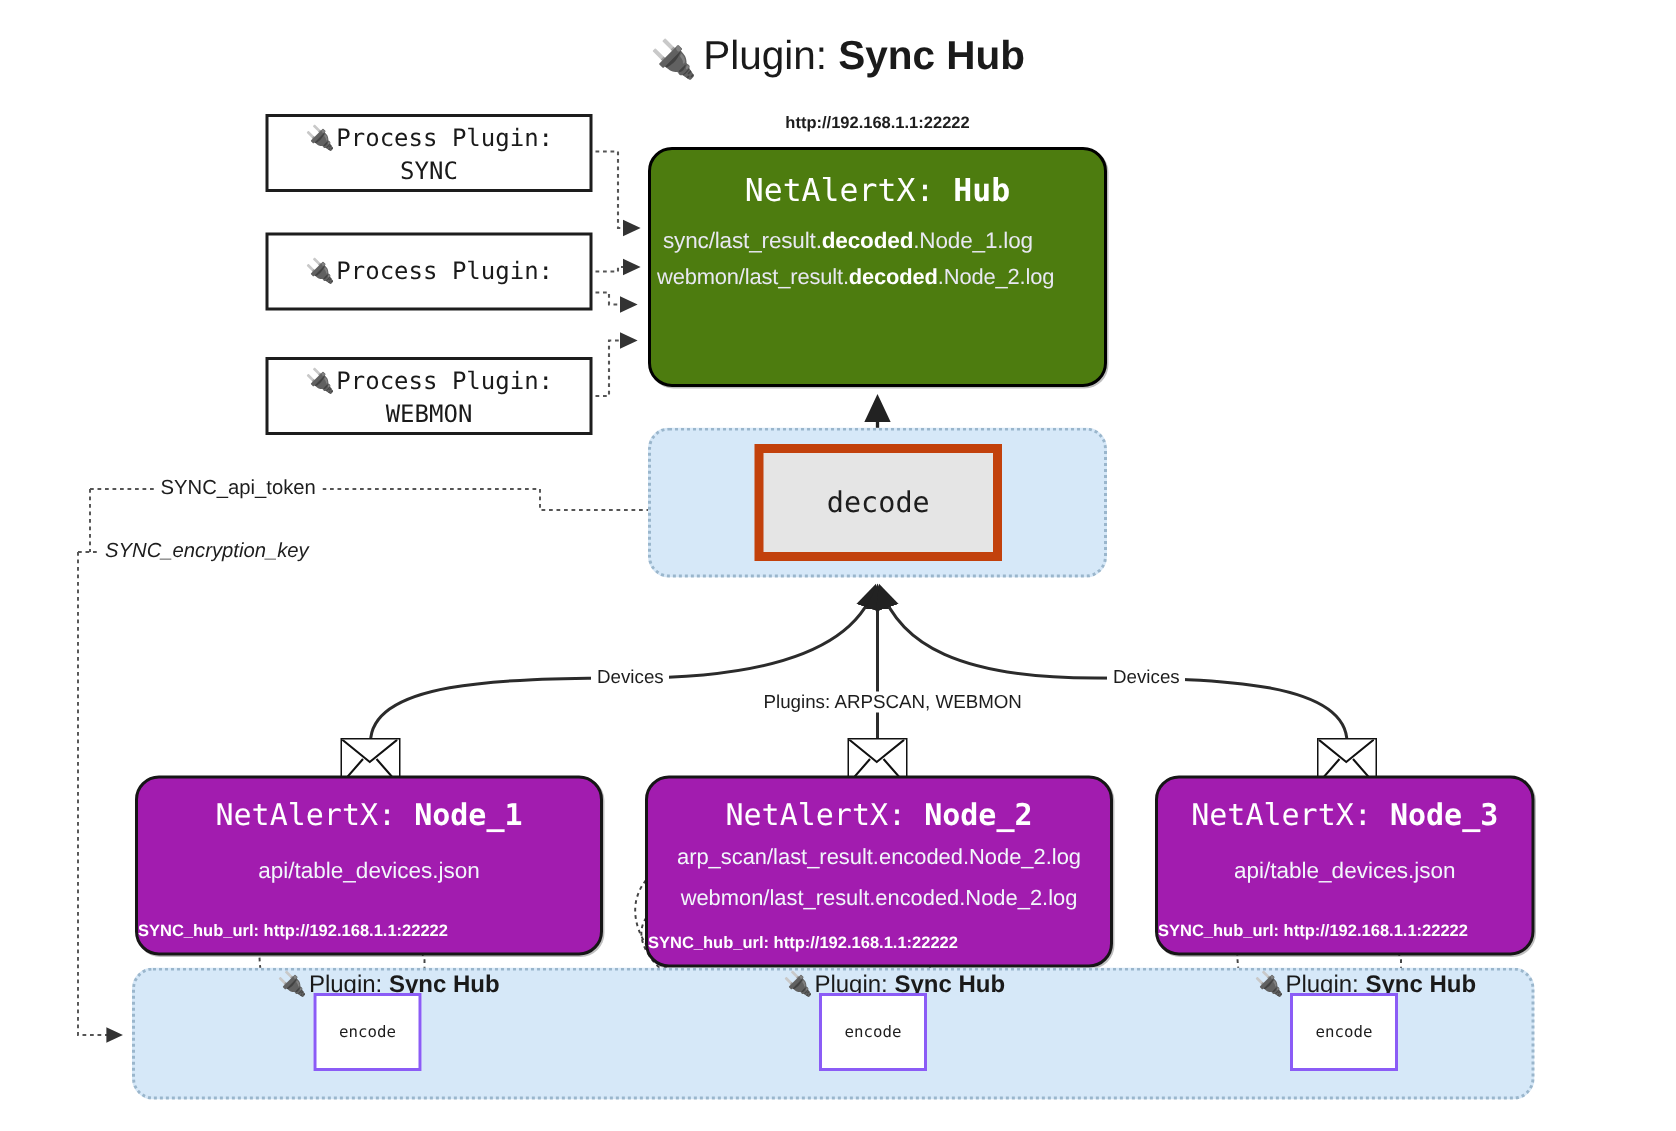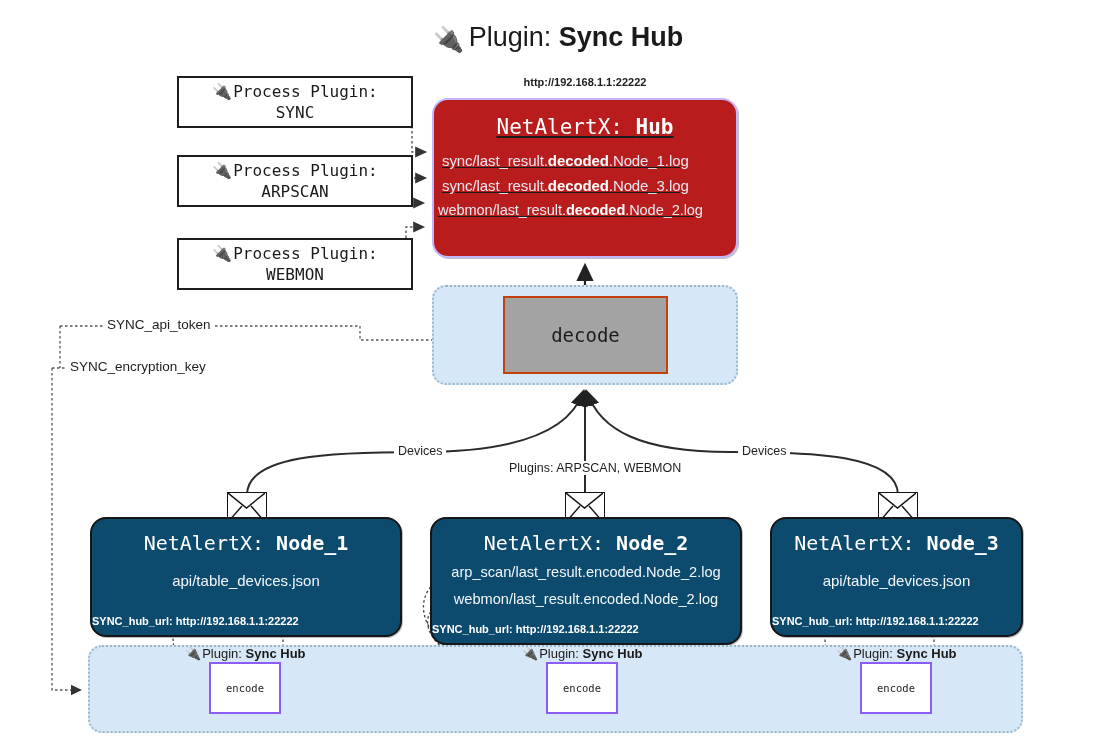--- a/index.html
+++ b/index.html
@@ -9,83 +9,83 @@
   svg.wires{position:absolute;left:0;top:0;width:1117px;height:754px;pointer-events:none;}
 
   
   .title{position:absolute;left:0;top:18px;width:1117px;text-align:center;
          font-size:27px;line-height:38px;white-space:nowrap;}
   .title .plug{font-size:25px;vertical-align:-2px;margin-right:4px;}
   .title .lt{font-weight:400;}
   .title .bd{font-weight:700;}
 
   
-  .procbox{position:absolute;width:236px;height:52px;background:#ffffff;
+  .procbox{position:absolute;width:218px;height:52px;background:#ffffff;
            border:2px solid #1d1d1d;box-sizing:border-box;
            font-family:"DejaVu Sans Mono","Liberation Mono",monospace;
            font-size:16px;line-height:21px;text-align:center;
            display:flex;flex-direction:column;justify-content:center;}
   .procbox .l1{display:block;white-space:nowrap;}
   .procbox .l1 .plug{font-family:"Liberation Sans",sans-serif;margin-right:1px;}
   .procbox .l2{display:block;}
 
   
   .hub{position:absolute;left:432px;top:98px;width:306px;height:160px;
-       background:#b91c1c;border:2px solid #c4b5fd;border-radius:16px;
-       box-sizing:border-box;box-shadow:1px 1px 0 rgba(0,0,0,.25);text-decoration:underline;}
+       background:#4d7c0f;border:2px solid #000000;border-radius:16px;
+       box-sizing:border-box;box-shadow:1px 1px 0 rgba(0,0,0,.25);}
   .hub .hubtitle{color:#ffffff;text-align:center;font-size:21px;line-height:30px;
        margin-top:12px;font-family:"DejaVu Sans Mono","Liberation Mono",monospace;}
   .hub .hubtitle b{font-weight:700;}
   .hub .logs{margin-top:6px;}
   .hub .log{color:#e8e8f2;font-size:15px;line-height:25px;white-space:nowrap;
        padding-left:8px;letter-spacing:-0.1px;}
   .hub .log b{color:#ffffff;font-weight:700;}
   .hub .log.wide{font-size:14.6px;padding-left:4px;}
   .huburl{position:absolute;left:432px;top:76px;width:306px;text-align:center;
        font-size:11px;font-weight:600;color:#1d1d1d;}
 
   
   .decwrap{position:absolute;left:432px;top:285px;width:306px;height:100px;
        background:#d6e8f8;border:2px dotted #9ab6cc;border-radius:14px;box-sizing:border-box;}
-  .decbox{position:absolute;left:503px;top:296px;width:165px;height:78px;background:#a3a3a3;
-       border:2px solid #c2410c;box-sizing:border-box;display:flex;align-items:center;
+  .decbox{position:absolute;left:503px;top:296px;width:165px;height:78px;background:#e5e5e5;
+       border:6px solid #c2410c;box-sizing:border-box;display:flex;align-items:center;
        justify-content:center;font-family:"DejaVu Sans Mono","Liberation Mono",monospace;
        font-size:19px;color:#1d1d1d;}
 
   
   .keylabel{position:absolute;font-size:13.5px;color:#1d1d1d;background:#fff;
        padding:0 4px;white-space:nowrap;}
 
   
   .edgelabel{position:absolute;font-size:12.5px;color:#1d1d1d;background:#fff;
        padding:0 4px;white-space:nowrap;}
 
   
-  .node{position:absolute;background:#0c4a6e;border:2px solid #161616;
+  .node{position:absolute;background:#a21caf;border:2px solid #161616;
        border-radius:16px;box-sizing:border-box;box-shadow:1px 1px 0 rgba(0,0,0,.25);}
   .node .ntitle{color:#ffffff;text-align:center;font-size:20px;line-height:28px;
        margin-top:10px;font-family:"DejaVu Sans Mono","Liberation Mono",monospace;}
   .node .ntitle b{font-weight:700;}
   .node .nline{color:#f2f7fb;text-align:center;font-size:15px;line-height:27px;white-space:nowrap;}
   .node .nline.sm{font-size:14.6px;}
   .node .nurl{position:absolute;left:0;bottom:8px;width:100%;text-align:left;
        font-size:11px;font-weight:600;color:#ffffff;}
 
   
   .env{position:absolute;width:40px;height:32px;background:#fff;border:1.5px solid #111;
        box-sizing:border-box;}
   .env svg{display:block;}
 
   
   .botwrap{position:absolute;left:88px;top:645px;width:935px;height:88px;
        background:#d6e8f8;border:2px dotted #9ab6cc;border-radius:14px;box-sizing:border-box;}
   .encbox{position:absolute;width:72px;height:52px;background:#fff;border:2px solid #8b5cf6;
        box-sizing:border-box;display:flex;align-items:center;justify-content:center;
        font-family:"DejaVu Sans Mono","Liberation Mono",monospace;font-size:10.5px;color:#1d1d1d;}
-  .enclabel{position:absolute;font-size:13px;white-space:nowrap;color:#1a1a1a;}
+  .enclabel{position:absolute;font-size:16px;white-space:nowrap;color:#1a1a1a;}
   .enclabel b{font-weight:700;}
   .enclabel .plug{margin-right:1px;}
 </style>
 </head>
 <body>
 
 <div id="canvas">
 
   <svg class="wires" viewBox="0 0 1117 754">
     <defs>
@@ -132,43 +132,41 @@
     <span class="plug">🔌</span><span class="lt">Plugin: </span><span class="bd">Sync Hub</span>
   </div>
 
   <div class="procbox" style="left:177px;top:76px;">
     <span class="l1"><span class="plug">🔌</span><span>Process Plugin:</span></span>
     <span class="l2">SYNC</span>
   </div>
 
   <div class="procbox" style="left:177px;top:155px;">
     <span class="l1"><span class="plug">🔌</span><span>Process Plugin:</span></span>
-    <span class="l2">ARPSCAN</span>
   </div>
 
   <div class="procbox" style="left:177px;top:238px;">
     <span class="l1"><span class="plug">🔌</span><span>Process Plugin:</span></span>
     <span class="l2">WEBMON</span>
   </div>
 
   <div class="huburl">http://192.168.1.1:22222</div>
   <div class="hub">
     <div class="hubtitle"><span>NetAlertX: </span><b>Hub</b></div>
     <div class="logs">
       <div class="log"><span>sync/last_result.</span><b>decoded</b><span>.Node_1.log</span></div>
-      <div class="log"><span>sync/last_result.</span><b>decoded</b><span>.Node_3.log</span></div>
       <div class="log wide"><span>webmon/last_result.</span><b>decoded</b><span>.Node_2.log</span></div>
     </div>
   </div>
 
   <div class="decwrap"></div>
   <div class="decbox">decode</div>
 
   <div class="keylabel" style="left:103px;top:317px;">SYNC_api_token</div>
-  <div class="keylabel" style="left:66px;top:359px;">SYNC_encryption_key</div>
+  <div class="keylabel" style="left:66px;top:359px;font-style:italic;">SYNC_encryption_key</div>
 
   <div class="edgelabel" style="left:394px;top:444px;">Devices</div>
   <div class="edgelabel" style="left:505px;top:461px;">Plugins: ARPSCAN, WEBMON</div>
   <div class="edgelabel" style="left:738px;top:444px;">Devices</div>
 
   <div class="env" style="left:227px;top:492px;">
     <svg width="37" height="29" viewBox="0 0 37 29">
         <path d="M0 0 L18.5 15 L37 0" fill="none" stroke="#111" stroke-width="1.4"></path>
         <path d="M0 29 L14 13 M37 29 L23 13" fill="none" stroke="#111" stroke-width="1.4"></path>
       </svg>

